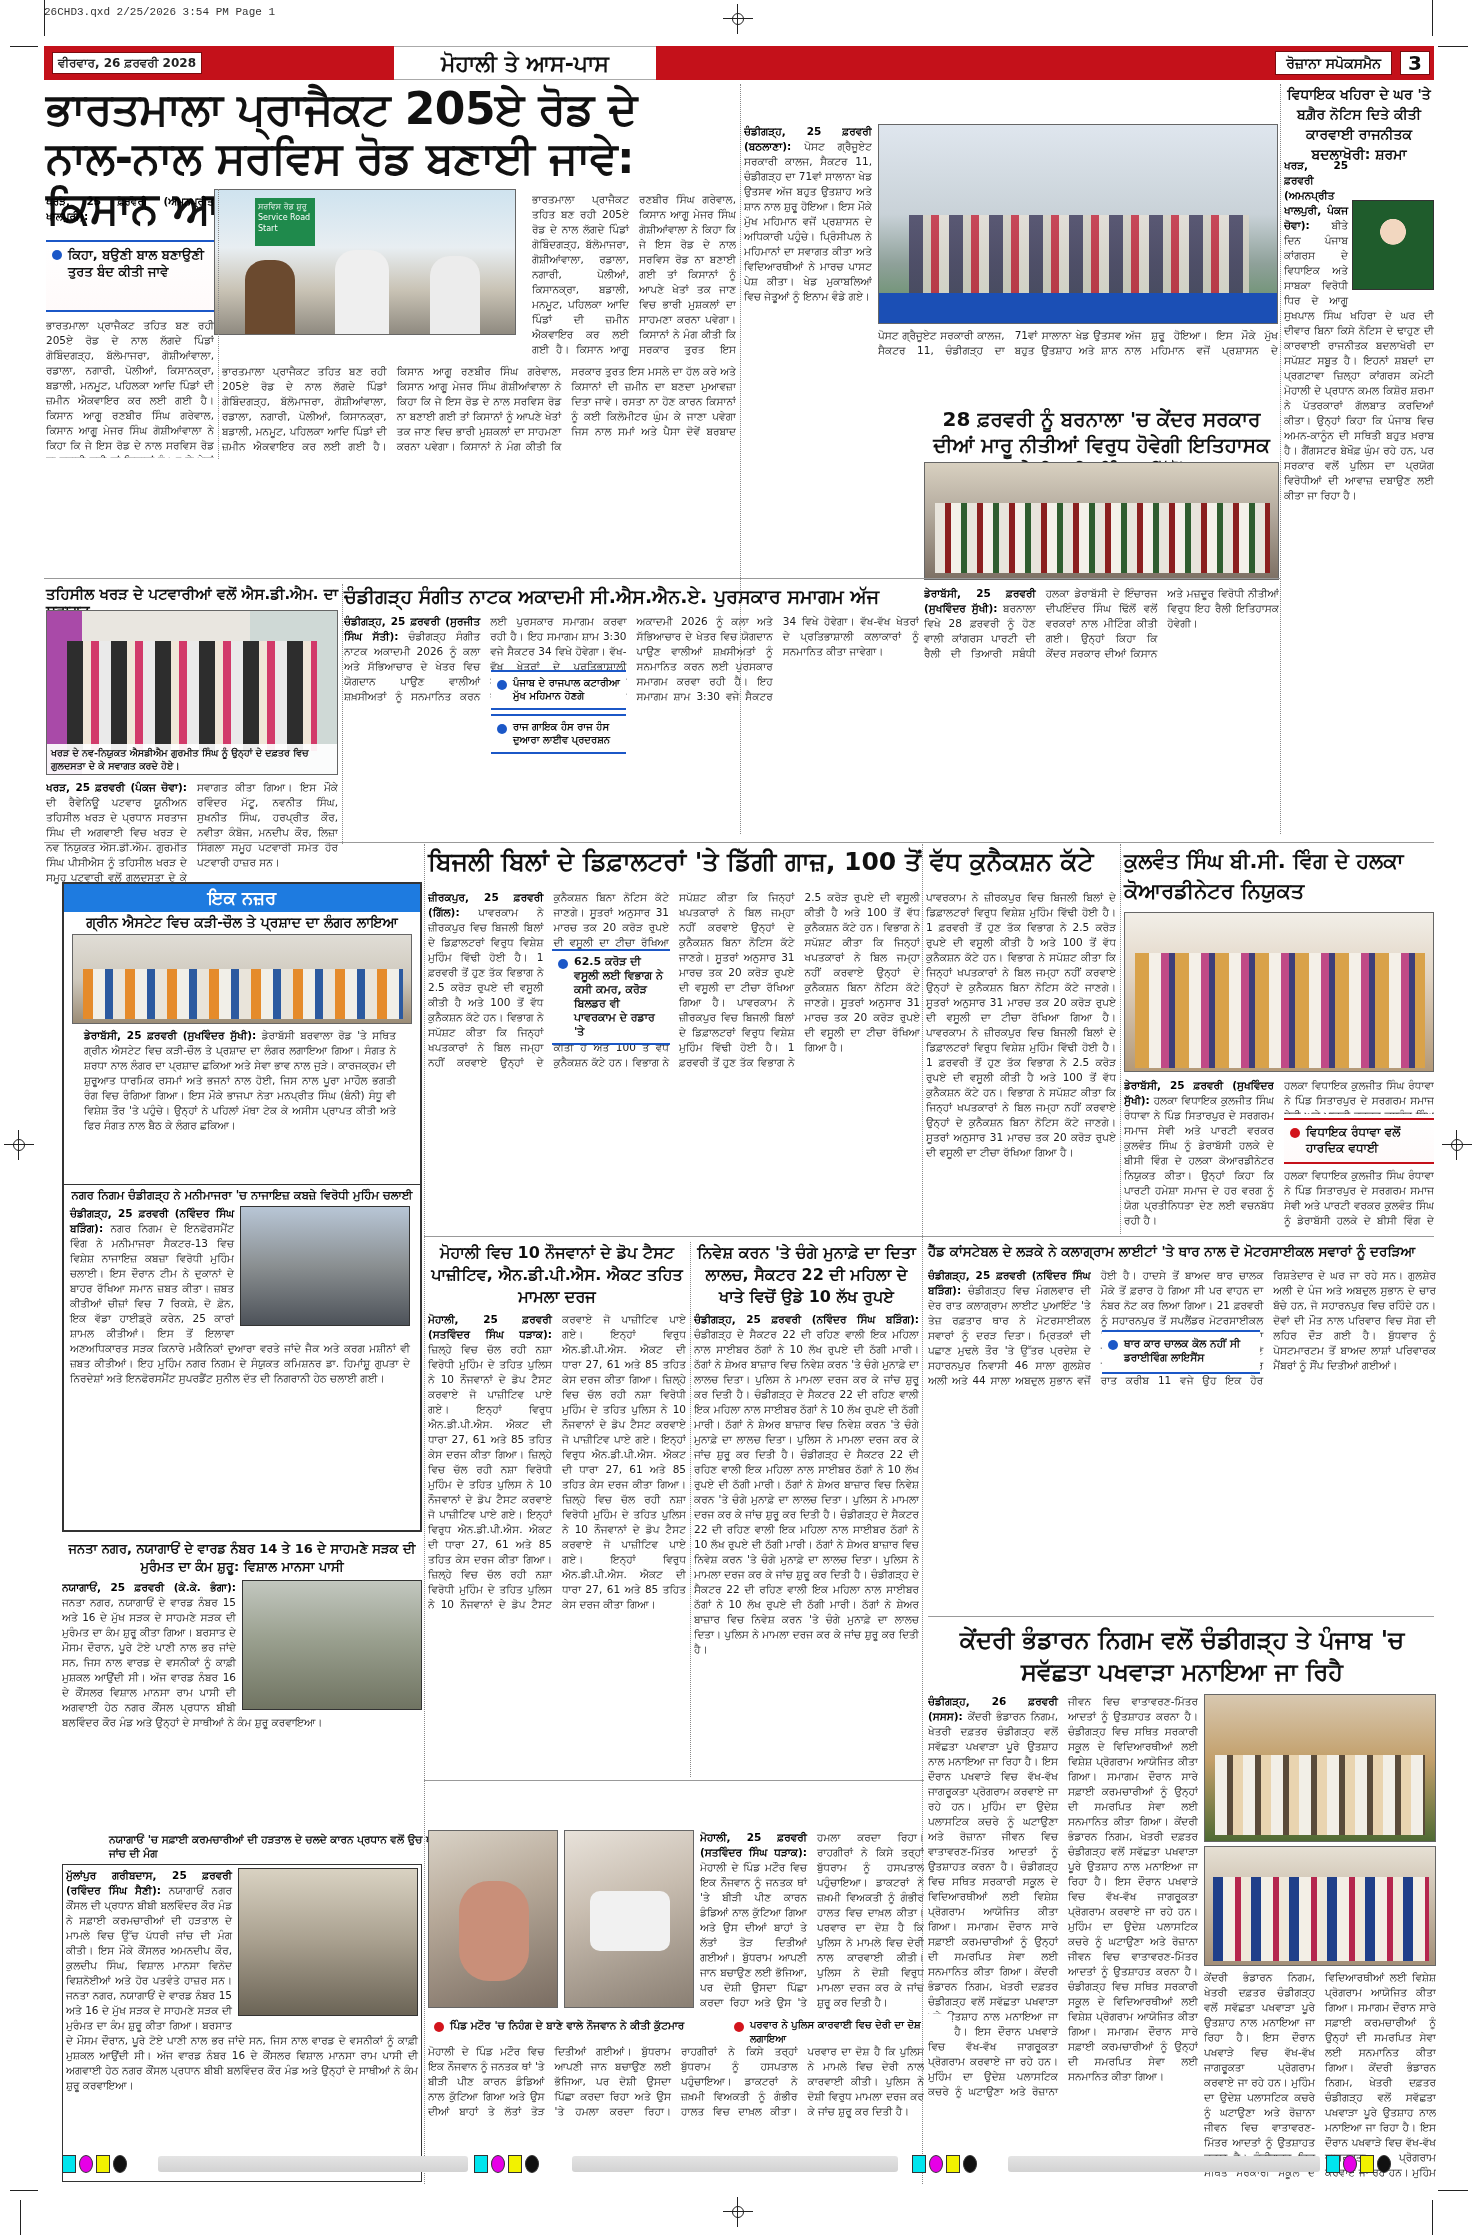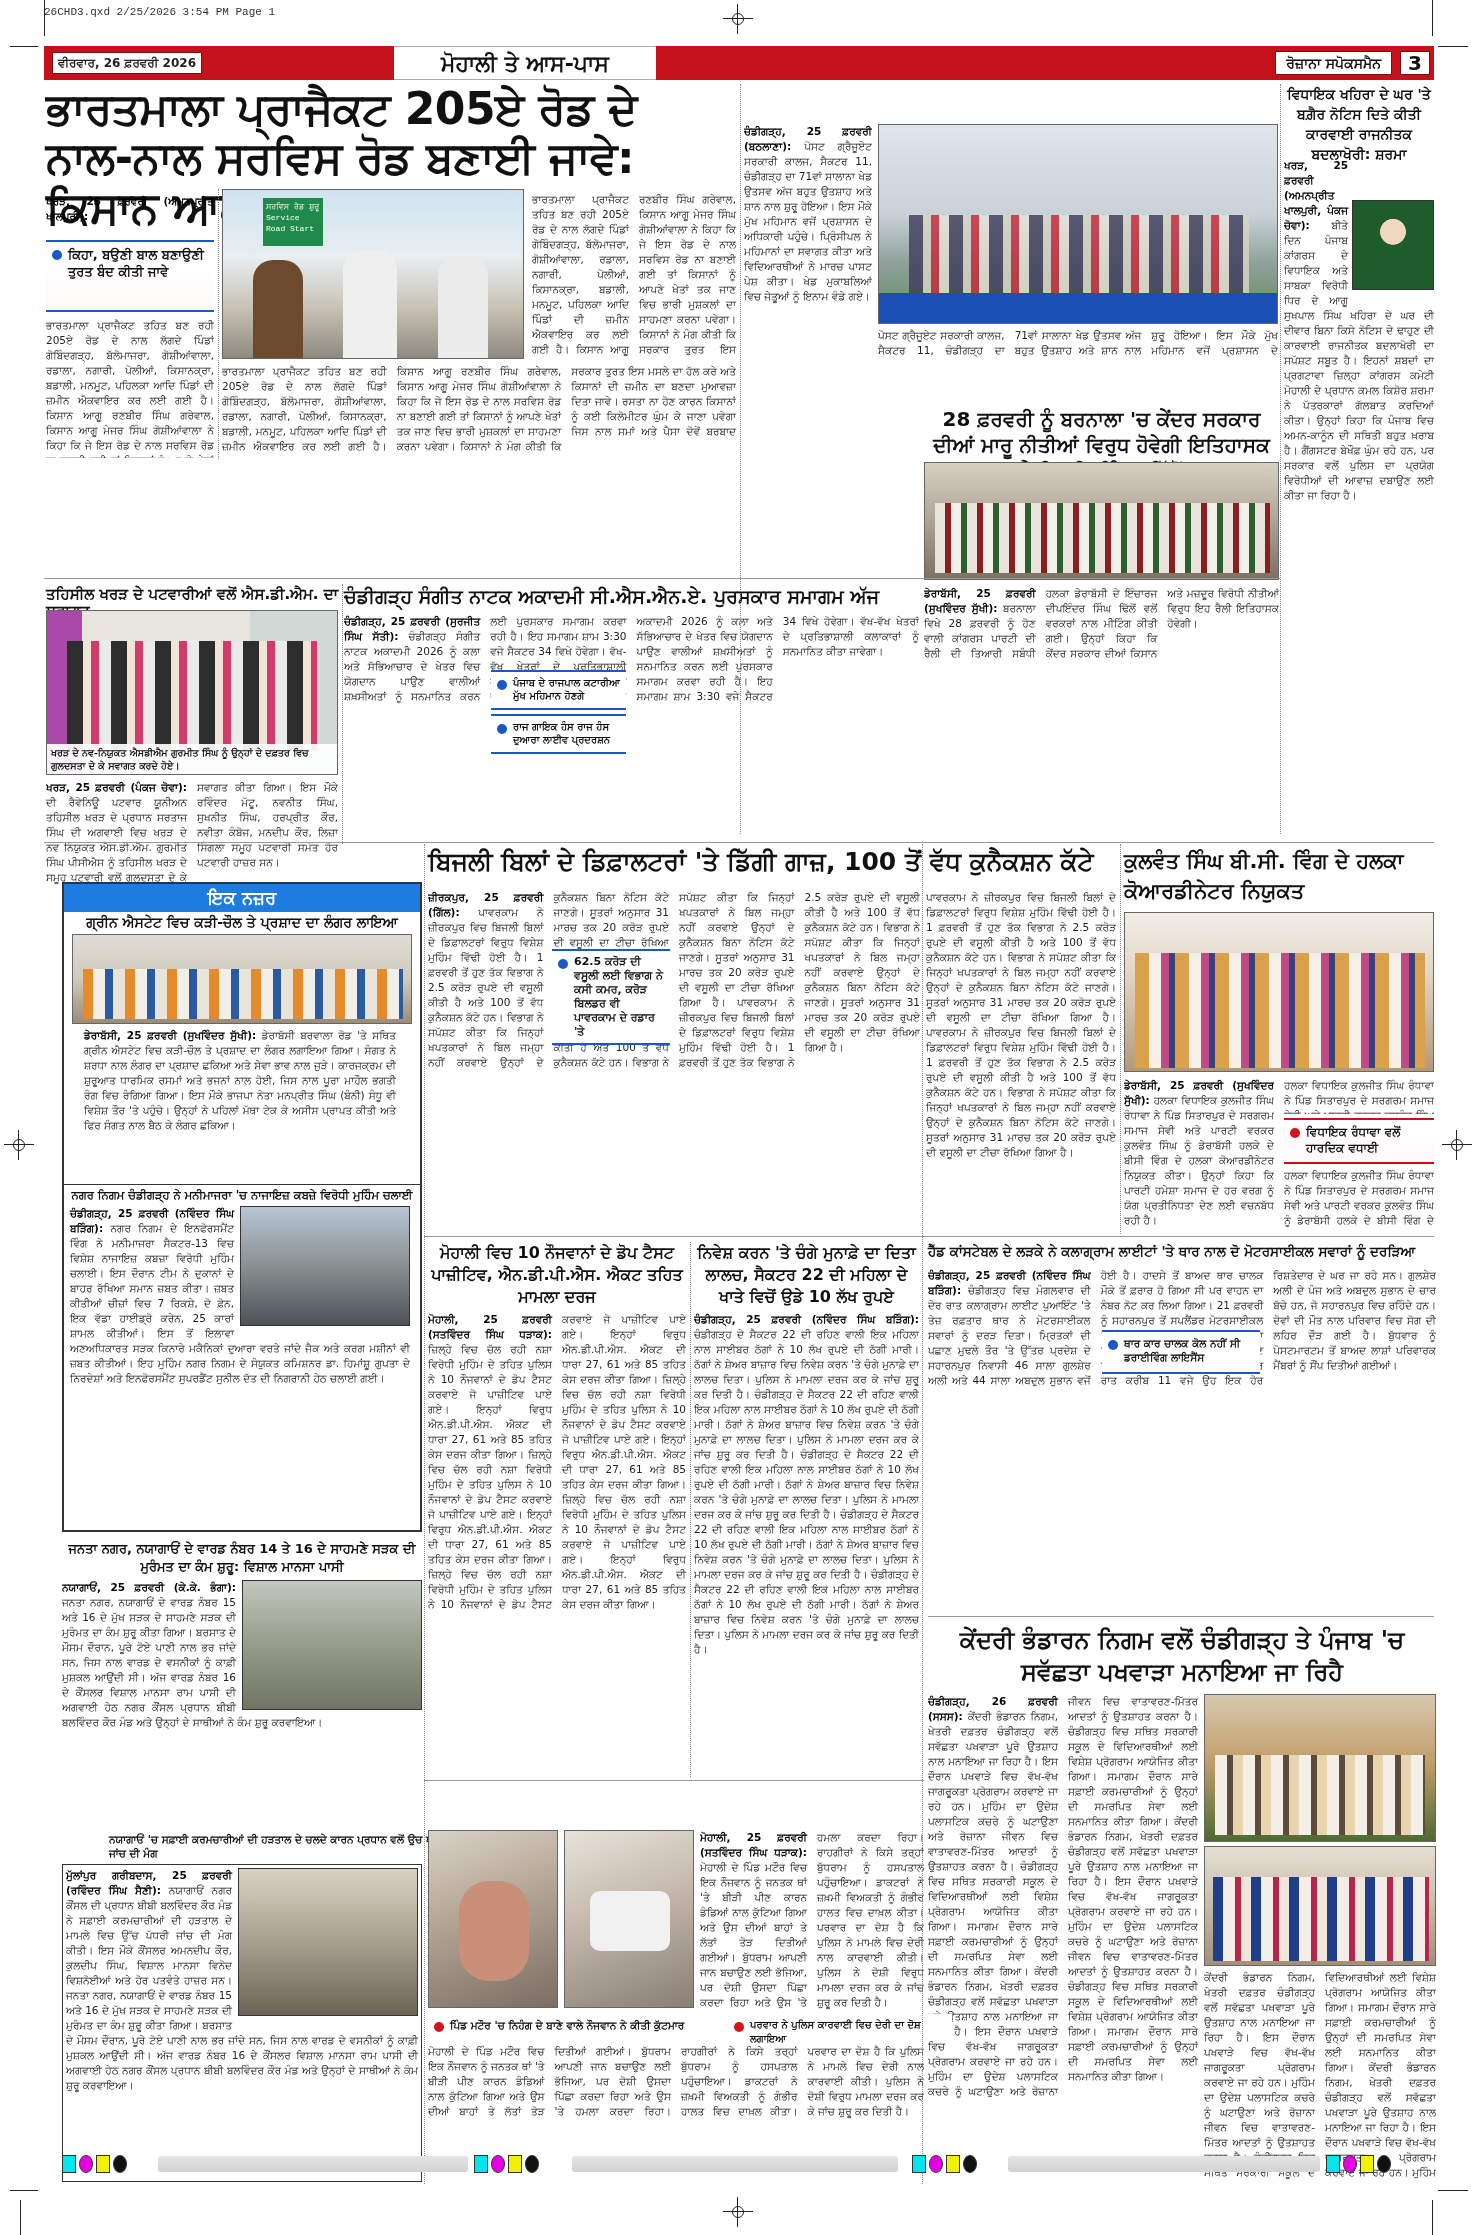--- a/index.html
+++ b/index.html
@@ -74,39 +74,39 @@
 <div class="crop" style="left:1432px; top:0; width:1px; height:36px;"></div>
 <div class="crop" style="left:10px; top:2190px; width:28px; height:1px;"></div>
 <div class="crop" style="left:1438px; top:2190px; width:30px; height:1px;"></div>
 <div class="crop" style="left:20px; top:2200px; width:1px; height:35px;"></div>
 <div class="crop" style="left:1432px; top:2200px; width:1px; height:35px;"></div>
 
 <div class="page">
 
   <div class="masthead">
     <div class="mh-left">
-      <div class="mh-date">ਵੀਰਵਾਰ, 26 ਫ਼ਰਵਰੀ 2026</div>
+      <div class="mh-date">ਵੀਰਵਾਰ, 26 ਫ਼ਰਵਰੀ 2028</div>
     </div>
     <div class="mh-center">ਮੋਹਾਲੀ ਤੇ ਆਸ-ਪਾਸ</div>
     <div class="mh-right">
       <div class="mh-paper">ਰੋਜ਼ਾਨਾ ਸਪੋਕਸਮੈਨ</div>
       <div class="mh-pageno">3</div>
     </div>
   </div>
 
   <div class="headline hl-xl" style="left:2px; top:40px; width:690px;">ਭਾਰਤਮਾਲਾ ਪ੍ਰਾਜੈਕਟ 205ਏ ਰੋਡ ਦੇ ਨਾਲ-ਨਾਲ ਸਰਵਿਸ ਰੋਡ ਬਣਾਈ ਜਾਵੇ: ਕਿਸਾਨ ਆਗੂ</div>
   <div class="body" style="left:2px; top:150px; width:168px; height:60px;">
     <b>ਖਰੜ, 25 ਫ਼ਰਵਰੀ (ਅਮਨਪ੍ਰੀਤ ਖਾਲਪੁਰੀ):</b>
   </div>
   <div class="pull blue" style="left:2px; top:196px; width:168px; height:72px;">
     <span class="dot"></span>
     <span>ਕਿਹਾ, ਬਉਣੀ ਬਾਲ ਬਣਾਉਣੀ ਤੁਰਤ ਬੰਦ ਕੀਤੀ ਜਾਵੇ</span>
   </div>
   <div class="body" style="left:2px; top:274px; width:168px; height:140px;">ਭਾਰਤਮਾਲਾ ਪ੍ਰਾਜੈਕਟ ਤਹਿਤ ਬਣ ਰਹੀ 205ਏ ਰੋਡ ਦੇ ਨਾਲ ਲੱਗਦੇ ਪਿੰਡਾਂ ਗੋਬਿੰਦਗੜ੍ਹ, ਬੱਲੋਮਾਜਰਾ, ਗੋਸ਼ੀਆਂਵਾਲਾ, ਰਡਾਲਾ, ਨਗਾਰੀ, ਪੋਲੀਆਂ, ਕਿਸਾਨਕ੍ਰਾ, ਬਡਾਲੀ, ਮਨਮੂਟ, ਪਹਿਲਕਾ ਆਦਿ ਪਿੰਡਾਂ ਦੀ ਜ਼ਮੀਨ ਐਕਵਾਇਰ ਕਰ ਲਈ ਗਈ ਹੈ। ਕਿਸਾਨ ਆਗੂ ਰਣਬੀਰ ਸਿੰਘ ਗਰੇਵਾਲ, ਕਿਸਾਨ ਆਗੂ ਮੇਜਰ ਸਿੰਘ ਗੋਸ਼ੀਆਂਵਾਲਾ ਨੇ ਕਿਹਾ ਕਿ ਜੇ ਇਸ ਰੋਡ ਦੇ ਨਾਲ ਸਰਵਿਸ ਰੋਡ ਨਾ ਬਣਾਈ ਗਈ ਤਾਂ ਕਿਸਾਨਾਂ ਨੂੰ ਆਪਣੇ ਖੇਤਾਂ ਤਕ ਜਾਣ ਵਿਚ ਭਾਰੀ ਮੁਸ਼ਕਲਾਂ ਦਾ ਸਾਹਮਣਾ ਕਰਨਾ ਪਵੇਗਾ। ਕਿਸਾਨਾਂ ਨੇ ਮੰਗ ਕੀਤੀ ਕਿ ਸਰਕਾਰ ਤੁਰਤ ਇਸ ਮਸਲੇ ਦਾ ਹੱਲ ਕਰੇ ਅਤੇ ਕਿਸਾਨਾਂ ਦੀ ਜ਼ਮੀਨ ਦਾ ਬਣਦਾ ਮੁਆਵਜ਼ਾ ਦਿਤਾ ਜਾਵੇ। ਰਸਤਾ ਨਾ ਹੋਣ ਕਾਰਨ ਕਿਸਾਨਾਂ ਨੂੰ ਕਈ ਕਿਲੋਮੀਟਰ ਘੁੰਮ ਕੇ ਜਾਣਾ ਪਵੇਗਾ ਜਿਸ ਨਾਲ ਸਮਾਂ ਅਤੇ ਪੈਸਾ ਦੋਵੇਂ ਬਰਬਾਦ ਹੋਣਗੇ। ਵਫ਼ਦ ਨੇ ਕਿਹਾ ਕਿ ਜੇ ਮੰਗ ਨਾ ਮੰਨੀ ਗਈ ਤਾਂ ਸੰਘਰਸ਼ ਤੇਜ਼ ਕੀਤਾ ਜਾਵੇਗਾ।</div>
-  <div class="photo" style="left:178px; top:145px; width:302px; height:170px; background:linear-gradient(180deg,#cfe3ef 0%,#e8eef2 40%,#c8c2b4 70%,#8f8a80 100%);font-family:Liberation Mono, monospace;">
+  <div class="photo" style="left:170px; top:145px; width:302px; height:146px; background:linear-gradient(180deg,#cfe3ef 0%,#e8eef2 40%,#c8c2b4 70%,#8f8a80 100%);">
     <div style="position:absolute; left:40px; top:8px; width:60px; height:48px; background:#1f8a4c; color:#fff; font-size:8px; padding:3px; line-height:11px;">ਸਰਵਿਸ ਰੋਡ ਸ਼ੁਰੂ Service Road Start</div>
     <div style="position:absolute; left:30px; top:70px; width:50px; height:100px; background:#6b4a2f; border-radius:20px 20px 0 0;"></div>
     <div style="position:absolute; left:120px; top:60px; width:54px; height:110px; background:#efefef; border-radius:20px 20px 0 0;"></div>
     <div style="position:absolute; left:215px; top:66px; width:50px; height:104px; background:#ececec; border-radius:20px 20px 0 0;"></div>
   </div>
   <div class="body" style="left:178px; top:320px; width:514px; height:95px; column-count:3;">ਭਾਰਤਮਾਲਾ ਪ੍ਰਾਜੈਕਟ ਤਹਿਤ ਬਣ ਰਹੀ 205ਏ ਰੋਡ ਦੇ ਨਾਲ ਲੱਗਦੇ ਪਿੰਡਾਂ ਗੋਬਿੰਦਗੜ੍ਹ, ਬੱਲੋਮਾਜਰਾ, ਗੋਸ਼ੀਆਂਵਾਲਾ, ਰਡਾਲਾ, ਨਗਾਰੀ, ਪੋਲੀਆਂ, ਕਿਸਾਨਕ੍ਰਾ, ਬਡਾਲੀ, ਮਨਮੂਟ, ਪਹਿਲਕਾ ਆਦਿ ਪਿੰਡਾਂ ਦੀ ਜ਼ਮੀਨ ਐਕਵਾਇਰ ਕਰ ਲਈ ਗਈ ਹੈ। ਕਿਸਾਨ ਆਗੂ ਰਣਬੀਰ ਸਿੰਘ ਗਰੇਵਾਲ, ਕਿਸਾਨ ਆਗੂ ਮੇਜਰ ਸਿੰਘ ਗੋਸ਼ੀਆਂਵਾਲਾ ਨੇ ਕਿਹਾ ਕਿ ਜੇ ਇਸ ਰੋਡ ਦੇ ਨਾਲ ਸਰਵਿਸ ਰੋਡ ਨਾ ਬਣਾਈ ਗਈ ਤਾਂ ਕਿਸਾਨਾਂ ਨੂੰ ਆਪਣੇ ਖੇਤਾਂ ਤਕ ਜਾਣ ਵਿਚ ਭਾਰੀ ਮੁਸ਼ਕਲਾਂ ਦਾ ਸਾਹਮਣਾ ਕਰਨਾ ਪਵੇਗਾ। ਕਿਸਾਨਾਂ ਨੇ ਮੰਗ ਕੀਤੀ ਕਿ ਸਰਕਾਰ ਤੁਰਤ ਇਸ ਮਸਲੇ ਦਾ ਹੱਲ ਕਰੇ ਅਤੇ ਕਿਸਾਨਾਂ ਦੀ ਜ਼ਮੀਨ ਦਾ ਬਣਦਾ ਮੁਆਵਜ਼ਾ ਦਿਤਾ ਜਾਵੇ। ਰਸਤਾ ਨਾ ਹੋਣ ਕਾਰਨ ਕਿਸਾਨਾਂ ਨੂੰ ਕਈ ਕਿਲੋਮੀਟਰ ਘੁੰਮ ਕੇ ਜਾਣਾ ਪਵੇਗਾ ਜਿਸ ਨਾਲ ਸਮਾਂ ਅਤੇ ਪੈਸਾ ਦੋਵੇਂ ਬਰਬਾਦ ਹੋਣਗੇ। ਵਫ਼ਦ ਨੇ ਕਿਹਾ ਕਿ ਜੇ ਮੰਗ ਨਾ ਮੰਨੀ ਗਈ ਤਾਂ ਸੰਘਰਸ਼ ਤੇਜ਼ ਕੀਤਾ ਜਾਵੇਗਾ।</div>
   <div class="body" style="left:488px; top:148px; width:204px; height:170px; column-count:2;">ਭਾਰਤਮਾਲਾ ਪ੍ਰਾਜੈਕਟ ਤਹਿਤ ਬਣ ਰਹੀ 205ਏ ਰੋਡ ਦੇ ਨਾਲ ਲੱਗਦੇ ਪਿੰਡਾਂ ਗੋਬਿੰਦਗੜ੍ਹ, ਬੱਲੋਮਾਜਰਾ, ਗੋਸ਼ੀਆਂਵਾਲਾ, ਰਡਾਲਾ, ਨਗਾਰੀ, ਪੋਲੀਆਂ, ਕਿਸਾਨਕ੍ਰਾ, ਬਡਾਲੀ, ਮਨਮੂਟ, ਪਹਿਲਕਾ ਆਦਿ ਪਿੰਡਾਂ ਦੀ ਜ਼ਮੀਨ ਐਕਵਾਇਰ ਕਰ ਲਈ ਗਈ ਹੈ। ਕਿਸਾਨ ਆਗੂ ਰਣਬੀਰ ਸਿੰਘ ਗਰੇਵਾਲ, ਕਿਸਾਨ ਆਗੂ ਮੇਜਰ ਸਿੰਘ ਗੋਸ਼ੀਆਂਵਾਲਾ ਨੇ ਕਿਹਾ ਕਿ ਜੇ ਇਸ ਰੋਡ ਦੇ ਨਾਲ ਸਰਵਿਸ ਰੋਡ ਨਾ ਬਣਾਈ ਗਈ ਤਾਂ ਕਿਸਾਨਾਂ ਨੂੰ ਆਪਣੇ ਖੇਤਾਂ ਤਕ ਜਾਣ ਵਿਚ ਭਾਰੀ ਮੁਸ਼ਕਲਾਂ ਦਾ ਸਾਹਮਣਾ ਕਰਨਾ ਪਵੇਗਾ। ਕਿਸਾਨਾਂ ਨੇ ਮੰਗ ਕੀਤੀ ਕਿ ਸਰਕਾਰ ਤੁਰਤ ਇਸ ਮਸਲੇ ਦਾ ਹੱਲ ਕਰੇ ਅਤੇ ਕਿਸਾਨਾਂ ਦੀ ਜ਼ਮੀਨ ਦਾ ਬਣਦਾ ਮੁਆਵਜ਼ਾ ਦਿਤਾ ਜਾਵੇ। ਰਸਤਾ ਨਾ ਹੋਣ ਕਾਰਨ ਕਿਸਾਨਾਂ ਨੂੰ ਕਈ ਕਿਲੋਮੀਟਰ ਘੁੰਮ ਕੇ ਜਾਣਾ ਪਵੇਗਾ ਜਿਸ ਨਾਲ ਸਮਾਂ ਅਤੇ ਪੈਸਾ ਦੋਵੇਂ ਬਰਬਾਦ ਹੋਣਗੇ। ਵਫ਼ਦ ਨੇ ਕਿਹਾ ਕਿ ਜੇ ਮੰਗ ਨਾ ਮੰਨੀ ਗਈ ਤਾਂ ਸੰਘਰਸ਼ ਤੇਜ਼ ਕੀਤਾ ਜਾਵੇਗਾ।</div>
 
   <div class="body" style="left:700px; top:80px; width:128px; height:240px;">
     <b>ਚੰਡੀਗੜ੍ਹ, 25 ਫ਼ਰਵਰੀ (ਬਠਲਾਣਾ):</b>

